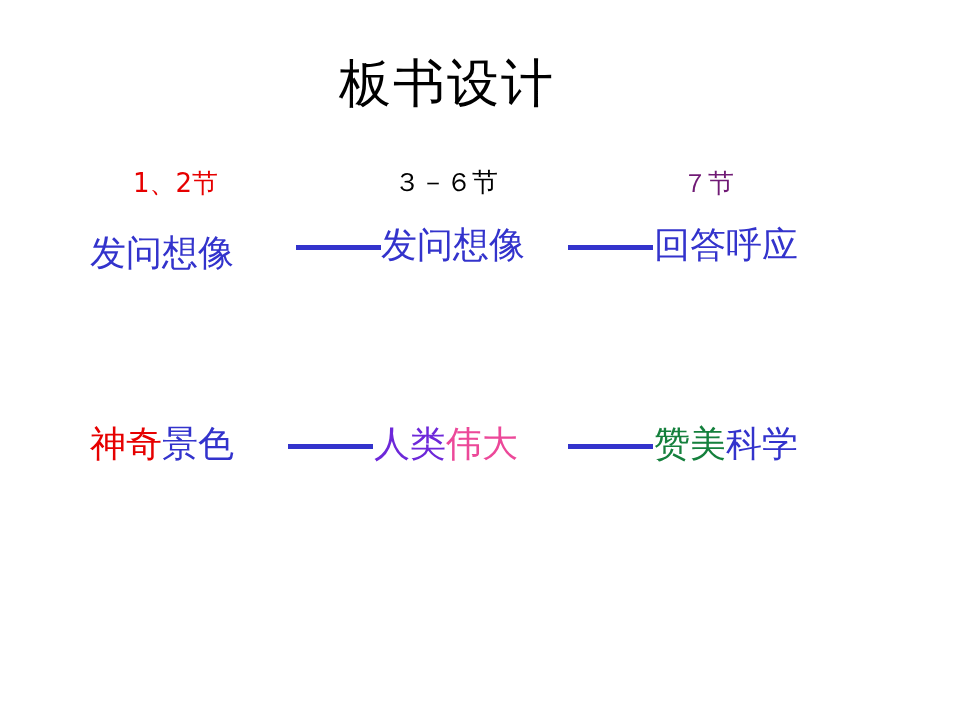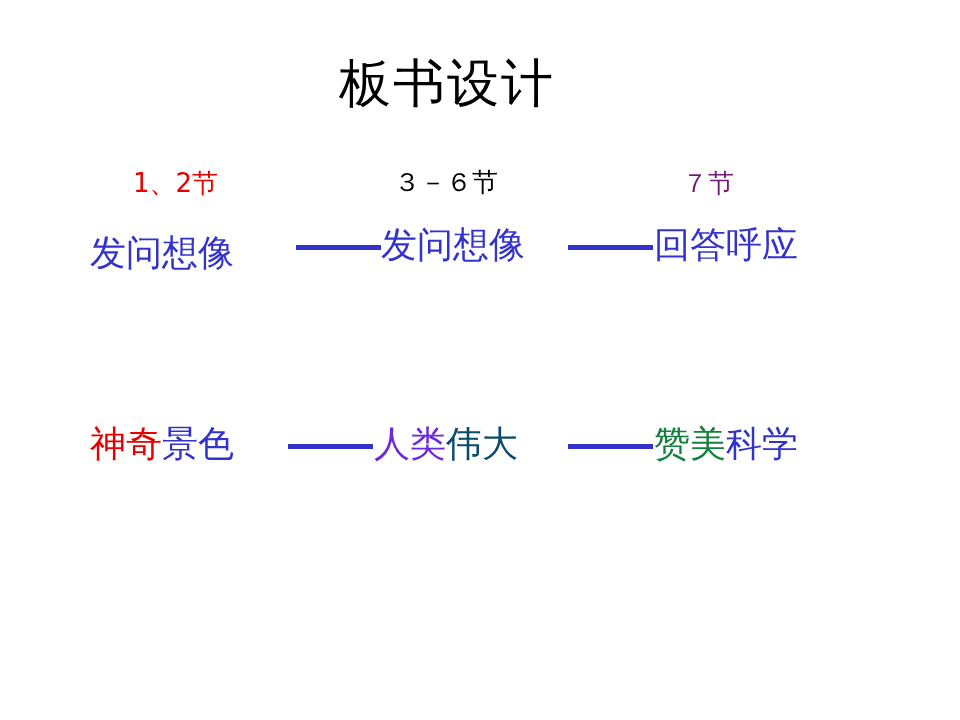--- a/index.html
+++ b/index.html
@@ -60,18 +60,18 @@
 <div class="dash" style="left:568px; top:245px; background:#3333CC;"></div>
 <div class="row" style="left:654px; top:222px;">
   <span class="seg" style="color:#3333CC;margin-top:20px;">回答呼应</span>
 </div>
 
 <div class="row" style="left:90px; top:421px;">
   <span class="seg" style="color:#E60000;">神奇</span><span class="seg" style="color:#3333CC;">景色</span>
 </div>
 <div class="dash" style="left:288px; top:444px; background:#3333CC;"></div>
 <div class="row" style="left:374px; top:421px;">
-  <span class="seg" style="color:#6d28d9;">人类</span><span class="seg" style="color:#0c4a6e;margin-top:25px;">伟大</span>
+  <span class="seg" style="color:#6d28d9;">人类</span><span class="seg" style="color:#ec4899;margin-top:25px;">伟大</span>
 </div>
 <div class="dash" style="left:568px; top:444px; background:#3333CC;"></div>
 <div class="row" style="left:654px; top:421px;">
   <span class="seg" style="color:#15803d;">赞美</span><span class="seg" style="color:#3333CC;">科学</span>
 </div>
 
 </body></html>

